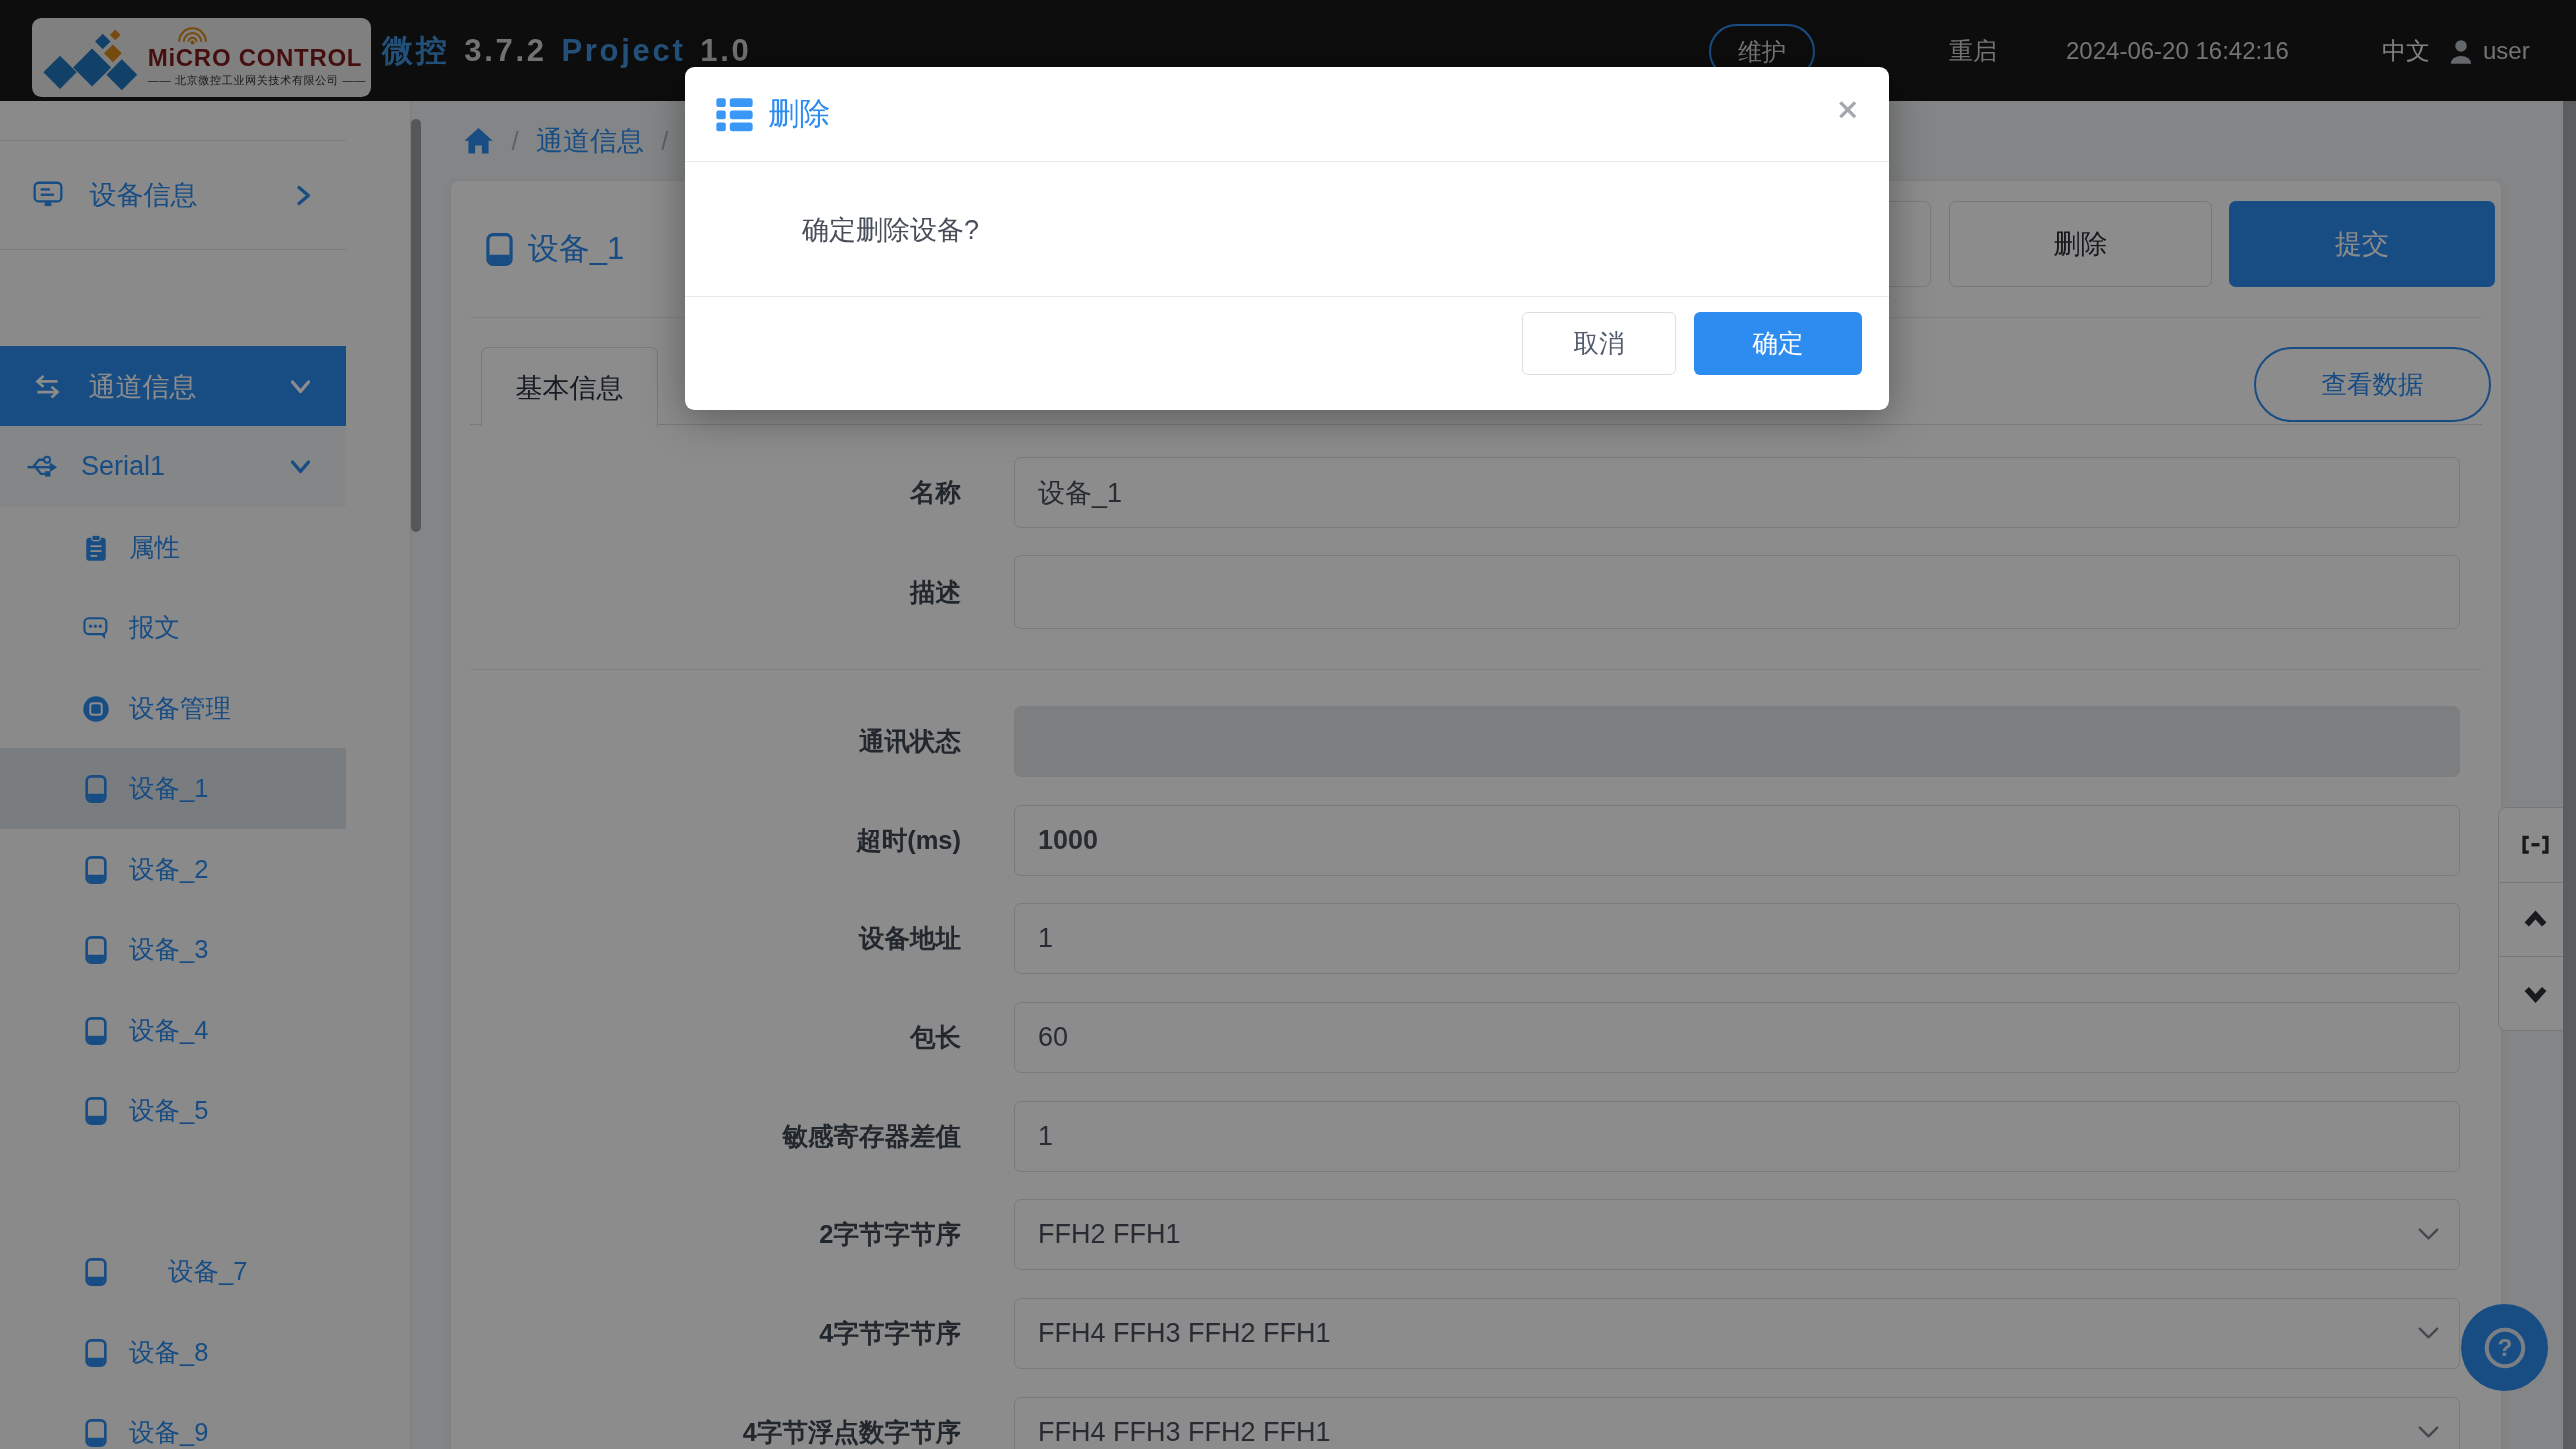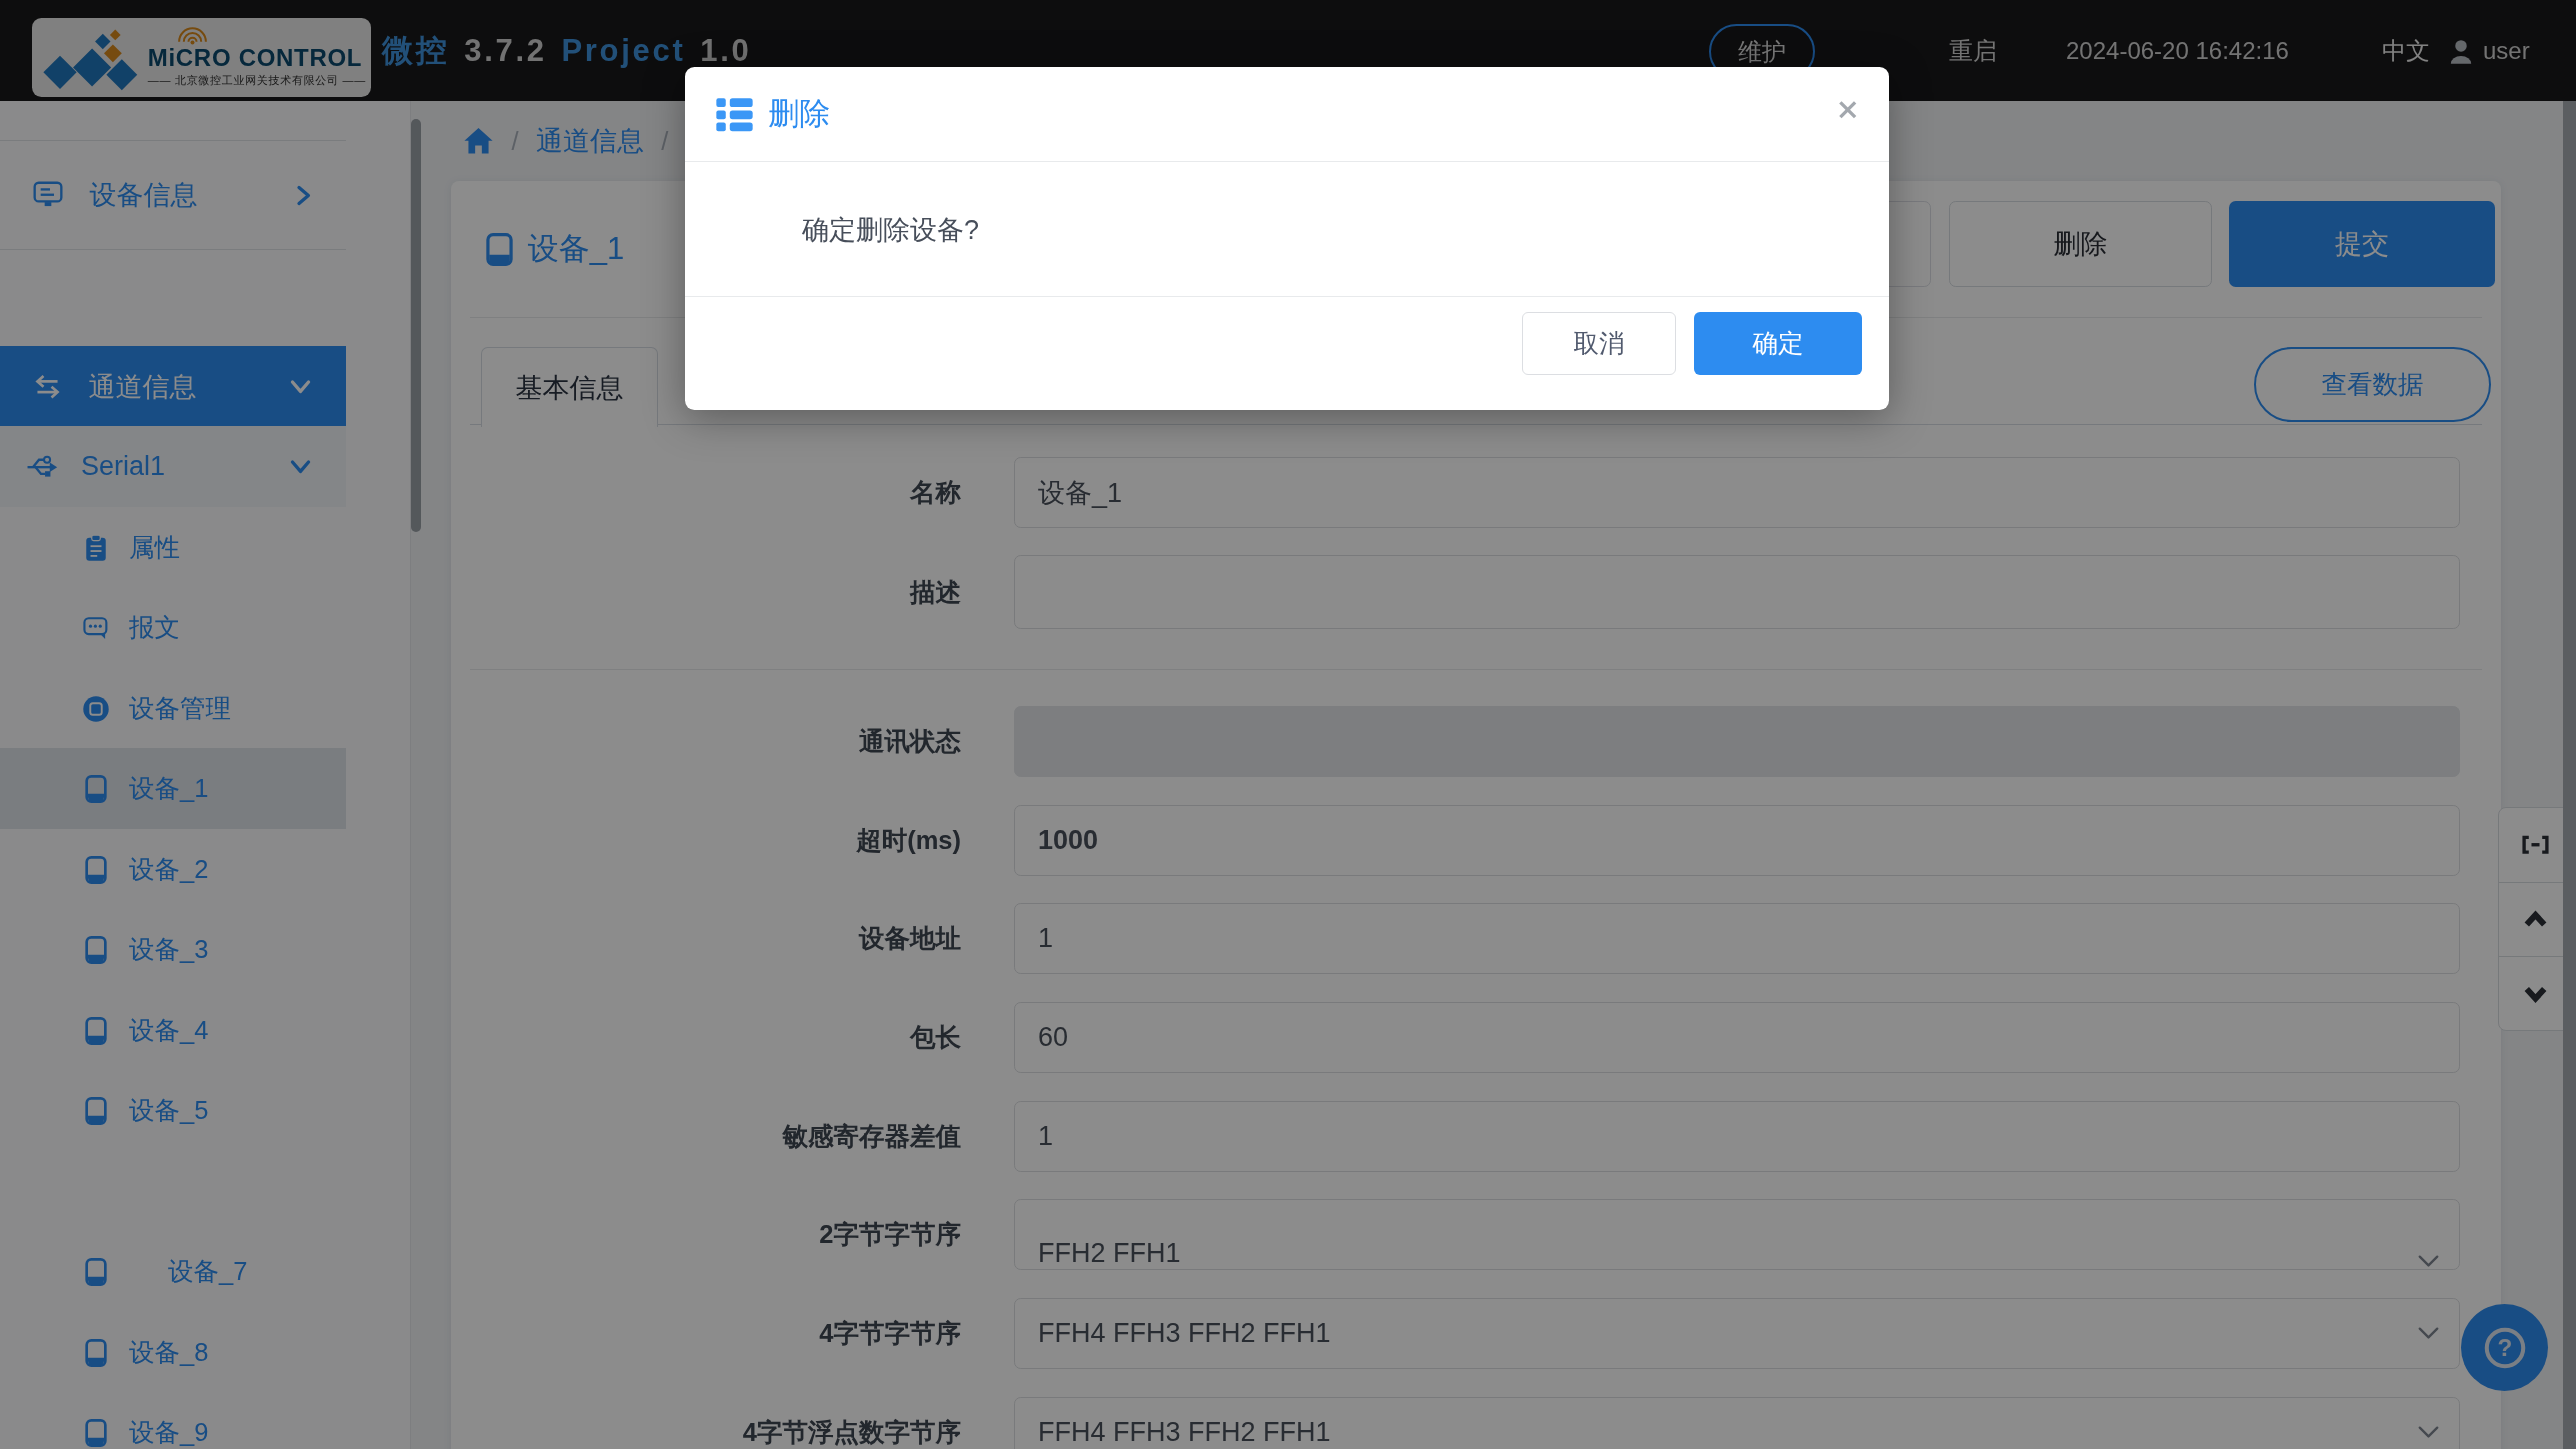--- a/index.html
+++ b/index.html
@@ -3,21 +3,21 @@
 <meta charset="utf-8">
 <style>
   * { margin:0; padding:0; box-sizing:border-box; }
   html,body { width:2576px; height:1449px; overflow:hidden; }
   body { position:relative; background:#f0f2f5; font-family:"Liberation Sans","DejaVu Sans",sans-serif; }
 
   
   .topbar { position:absolute; left:0; top:0; width:2576px; height:101px; background:#19191b; }
   .logo-box { position:absolute; left:32px; top:18px; width:339px; height:79px; background:#e9e9e9; border-radius:9.4px; display:flex; align-items:center; padding-left:9.4px; overflow:hidden; }
   .logo-txt { display:flex; flex-direction:column; margin-left:5.4px; }
-  .brand { font-size:24px; font-weight:800; color:#0c4a6e; letter-spacing:0.7px; line-height:25.5px; }
+  .brand { font-size:24px; font-weight:800; color:#7f1d1d; letter-spacing:0.7px; line-height:25.5px; }
   .brand-sub { font-size:11px; color:#2f2f2f; letter-spacing:0.7px; margin-top:2.7px; white-space:nowrap; }
   .wifi-arcs { margin-left:27px; height:17.4px; }
   .app-version { position:absolute; left:382px; top:0; height:101px; display:flex; align-items:center; gap:14.8px; font-size:31px; font-weight:bold; letter-spacing:2.7px; }
   .av-blue { color:#3f93dd; } .av-gray { color:#cfcfcf; }
   .maintain-btn { position:absolute; left:1709px; top:24px; width:106px; height:55px; border:2px solid #2d8cf0; border-radius:28px; color:#dadada; font-size:24px; display:flex; align-items:center; justify-content:center; background:transparent; }
   .tb-text { position:absolute; top:0; height:101px; display:flex; align-items:center; font-size:24px; color:#d2d2d2; }
   .tb-restart { left:1949px; } .tb-date { left:2066px; } .tb-lang { left:2382px; color:#ededed; }
   .tb-user { left:2447px; gap:8px; }
   .tb-user svg { width:28px; height:28px; }
 
@@ -333,21 +333,21 @@
       </div>
       <div class="f-label" style="top: 821px; height: 71px; line-height: 71px;">包长</div>
       <div class="f-ctl" style="top: 821px; height: 71px;">
         <span>60</span>
       </div>
       <div class="f-label" style="top: 920px; height: 71px; line-height: 71px;">敏感寄存器差值</div>
       <div class="f-ctl" style="top: 920px; height: 71px;">
         <span>1</span>
       </div>
       <div class="f-label" style="top: 1018px; height: 71px; line-height: 71px;">2字节字节序</div>
-      <div class="f-ctl" style="top: 1018px; height: 71px; align-items: flex-end;">
+      <div class="f-ctl" style="top: 1018px; height: 71px;">
         <span>FFH2 FFH1</span>
         <span class="sel-chev">
           <svg width="23" height="14.8" viewBox="0 0 34 22">
             <polyline points="4,4 17,17 30,4" fill="none" stroke="#7e8590" stroke-width="3.5" stroke-linecap="round" stroke-linejoin="round"></polyline>
           </svg>
         </span>
       </div>
       <div class="f-label" style="top: 1117px; height: 71px; line-height: 71px;">4字节字节序</div>
       <div class="f-ctl" style="top: 1117px; height: 71px;">
         <span>FFH4 FFH3 FFH2 FFH1</span>

